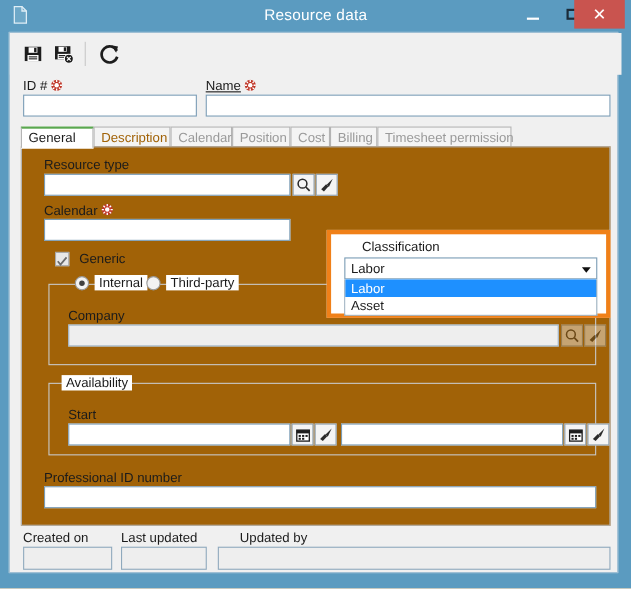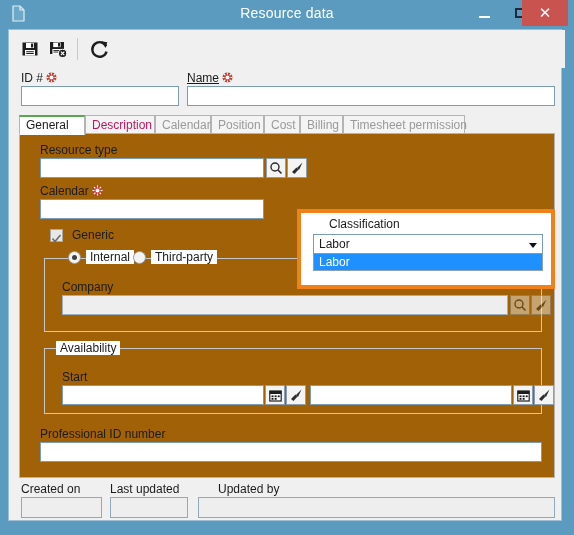--- a/index.html
+++ b/index.html
@@ -169,21 +169,21 @@
     height: 19px;
     box-sizing: border-box;
     border: 1px solid #b4b4b4;
     background: #f4f4f4;
     font-size: 12px;
     color: #9a9a9a;
     padding: 1px 6px 0 6px;
     line-height: 17px;
     white-space: nowrap;
   }
-  .tab.enabled { color: #be185d; }
+  .tab.enabled { color: #a16207; }
   .tab.active {
     background: #ffffff;
     border-bottom: 1px solid #ffffff;
     border-top: 2px solid #5aa74f;
     color: #1b1b1b;
     padding-top: 0;
     height: 20px;
     z-index: 5;
   }
   .tabpanel {
@@ -533,20 +533,21 @@
       </div>
 
       <div class="highlight-box">
         <div class="lbl" style="left:28px; top:4px;">Classification</div>
         <div class="combo">
           <span class="combo-text">Labor</span>
           <span class="combo-arrow"></span>
         </div>
         <div class="combo-list">
           <div class="combo-opt sel">Labor</div>
+          <div class="combo-opt">Asset</div>
         </div>
       </div>
 
       <div class="lbl" style="left:12px; top:414px;">Created on</div>
       <input class="footer-fld" style="left: 12px; top: 429px; width: 81px;" disabled="" value="">
 
       <div class="lbl" style="left:101px; top:414px;">Last updated</div>
       <input class="footer-fld" style="left: 101px; top: 429px; width: 78px;" disabled="" value="">
 
       <div class="lbl" style="left:189px; top:414px;margin-left:20px;">Updated by</div>

